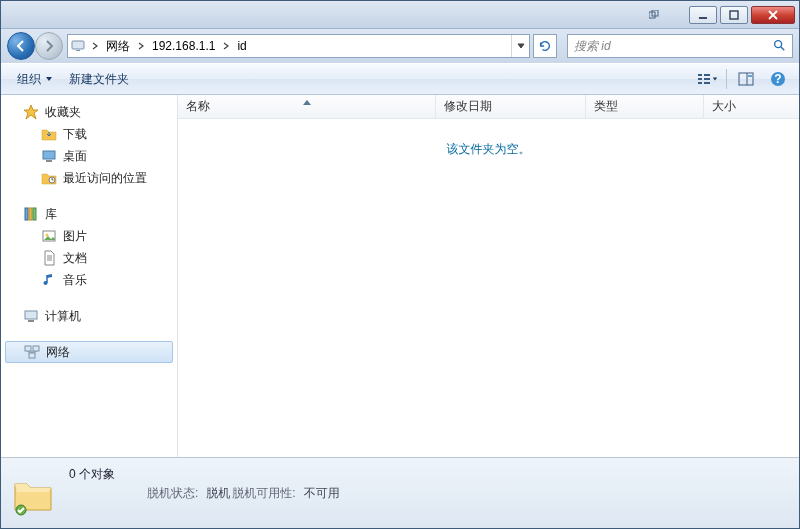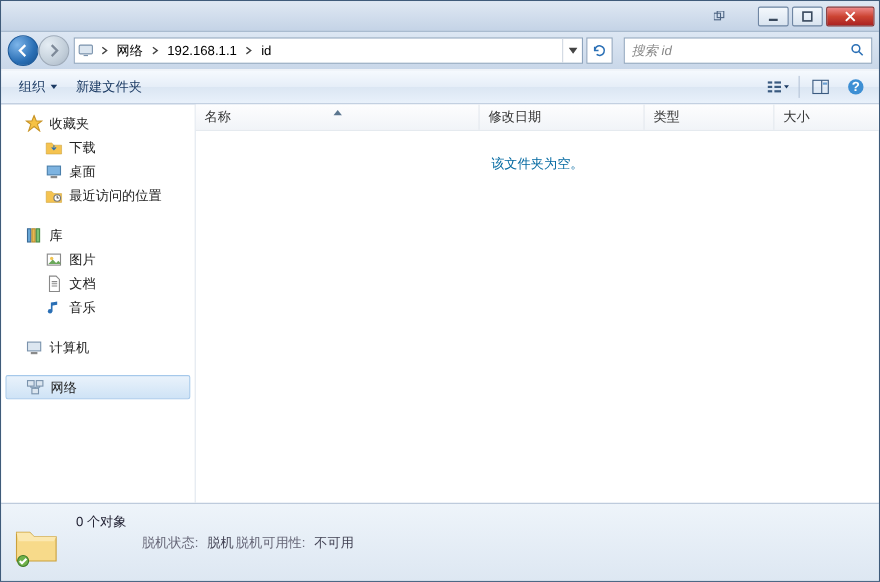--- a/index.html
+++ b/index.html
@@ -52,21 +52,21 @@
   .colheads .col { padding-left:8px; color:#333; border-right:1px solid #e3e8ee; height:100%; display:flex; align-items:center; position:relative; }
   .colheads .sortind { position:absolute; top:-1px; left:50%; transform:translateX(-50%); }
   .colheads .sortind svg { width:8px; height:5px; fill:#5b768f; }
   .empty { flex:1; display:flex; justify-content:center; padding-top:22px; color:#0369a1; }
   
   .status { height:72px; background:linear-gradient(#eef4fa,#dde7f2); border-top:1px solid #b8c6d8; display:flex; align-items:center; padding:0 8px; gap:12px; }
   .status .bigicon { width:48px; height:48px; }
   .status .info { display:flex; gap:2px; }
   .status .row { display:flex; gap:8px; color:#445; }
   .status .lbl { color:#667; }
-  .status .count { color:#223; margin-right:2px; align-self:flex-start; margin-top:8px;text-align:right; }
+  .status .count { color:#223; margin-right:20px; align-self:flex-start; margin-top:8px;text-align:right; }
   
   .ic-folder { fill:#f5c350; stroke:#caa03b; stroke-width:.5; }
   .ic-star { fill:#f6c244; stroke:#c9962a; }
 </style>
 </head>
 <body>
 
 <div class="titlebar">
   <div class="wbtn copy">
     <svg viewBox="0 0 10 10">

